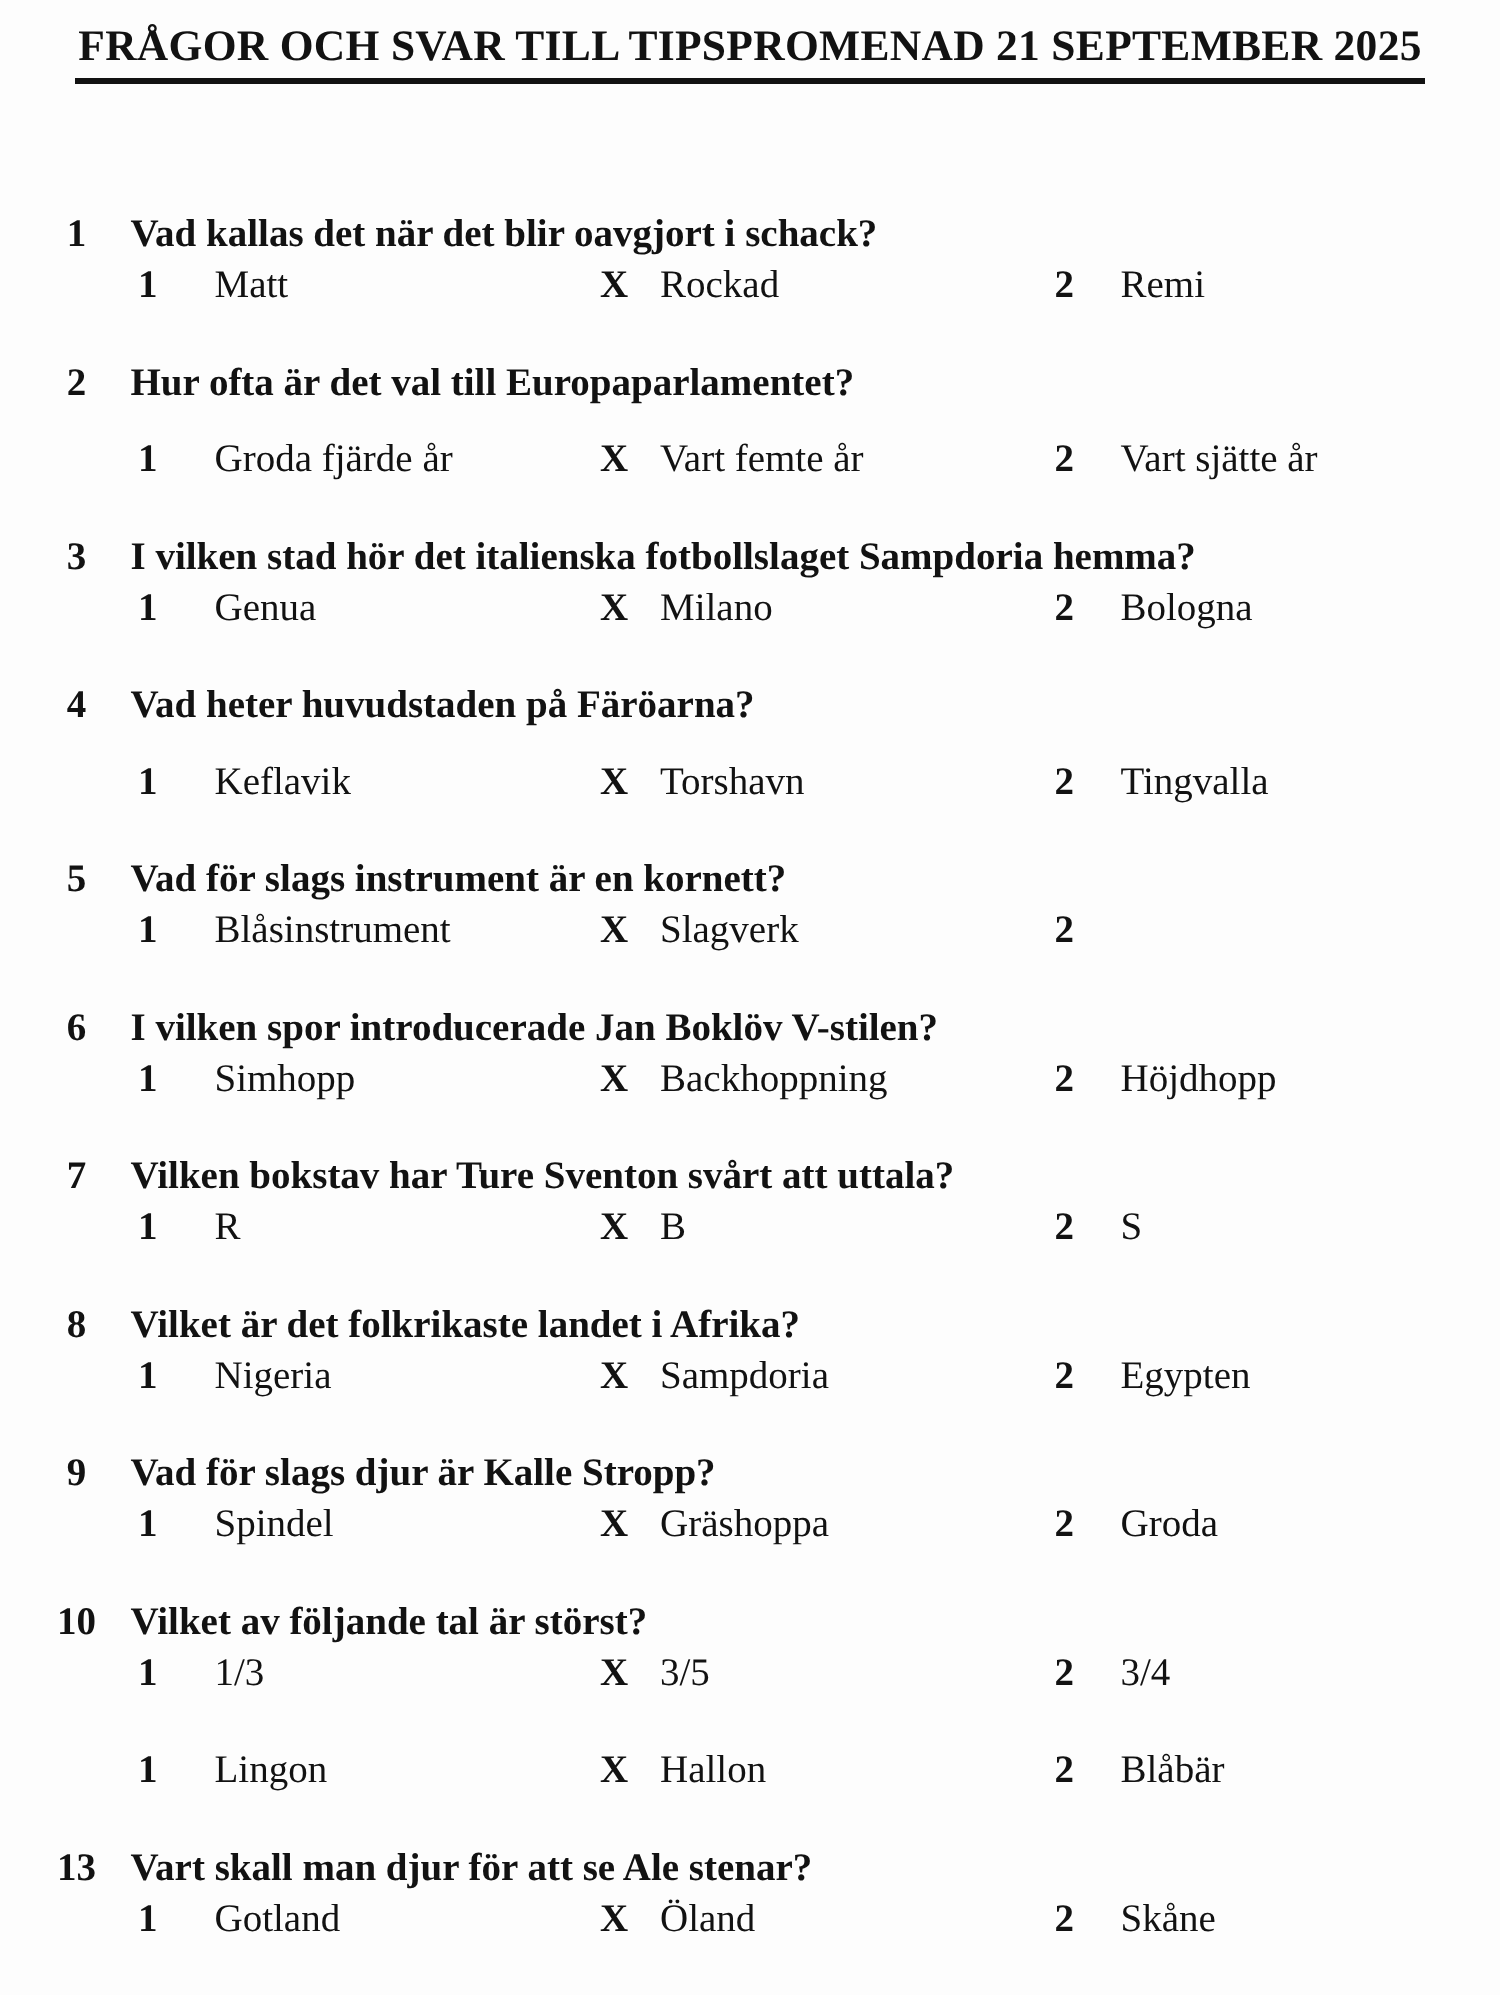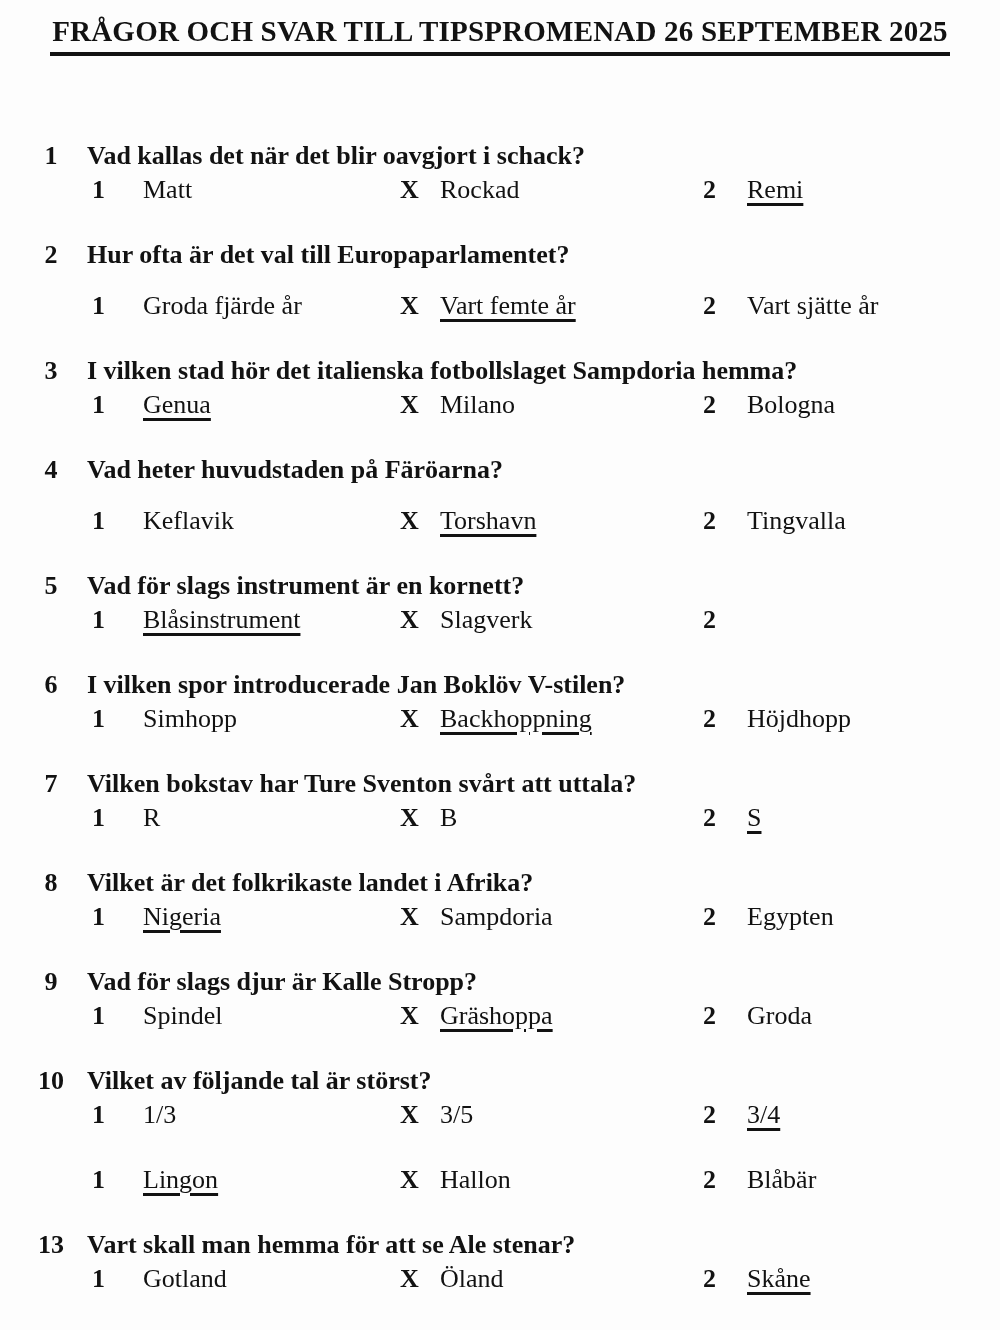--- a/index.html
+++ b/index.html
@@ -41,30 +41,29 @@
   .opt { display: flex; flex: none; }
   .opt.opt1 { width: 308px; }
   .opt.optX { width: 303px; }
   .opt.opt2 { flex: 1 1 auto; }
   .opt-label { flex: none; font-weight: bold; }
   .opt1 .opt-label { width: 51px; }
   .optX .opt-label { width: 40px; }
   .opt2 .opt-label { width: 44px; }
   .opt-text { white-space: nowrap; }
   .opt-text.underlined {
-    text-decoration: underline;
     text-decoration-thickness: 2.5px;
     text-underline-offset: 5px;
   }
 </style>
 </head>
 <body>
 
 <div class="title-wrap">
-  <span class="doc-title">FRÅGOR OCH SVAR TILL TIPSPROMENAD 26 SEPTEMBER 2025</span>
+  <span class="doc-title">FRÅGOR OCH SVAR TILL TIPSPROMENAD 21 SEPTEMBER 2025</span>
 </div>
 
 <div class="questions">
 
   <div class="q-block">
     <div class="q-row">
       <span class="q-num">1</span>
       <span class="q-text">Vad kallas det när det blir oavgjort i schack?</span>
     </div>
     <div class="opts">
@@ -284,21 +283,21 @@
       <span class="opt opt2">
         <span class="opt-label">2</span>
         <span class="opt-text">Blåbär</span>
       </span>
     </div>
   </div>
 
   <div class="q-block">
     <div class="q-row">
       <span class="q-num">13</span>
-      <span class="q-text">Vart skall man hemma för att se Ale stenar?</span>
+      <span class="q-text">Vart skall man djur för att se Ale stenar?</span>
     </div>
     <div class="opts">
       <span class="opt opt1">
         <span class="opt-label">1</span>
         <span class="opt-text">Gotland</span>
       </span>
       <span class="opt optX">
         <span class="opt-label">X</span>
         <span class="opt-text">Öland</span>
       </span>

